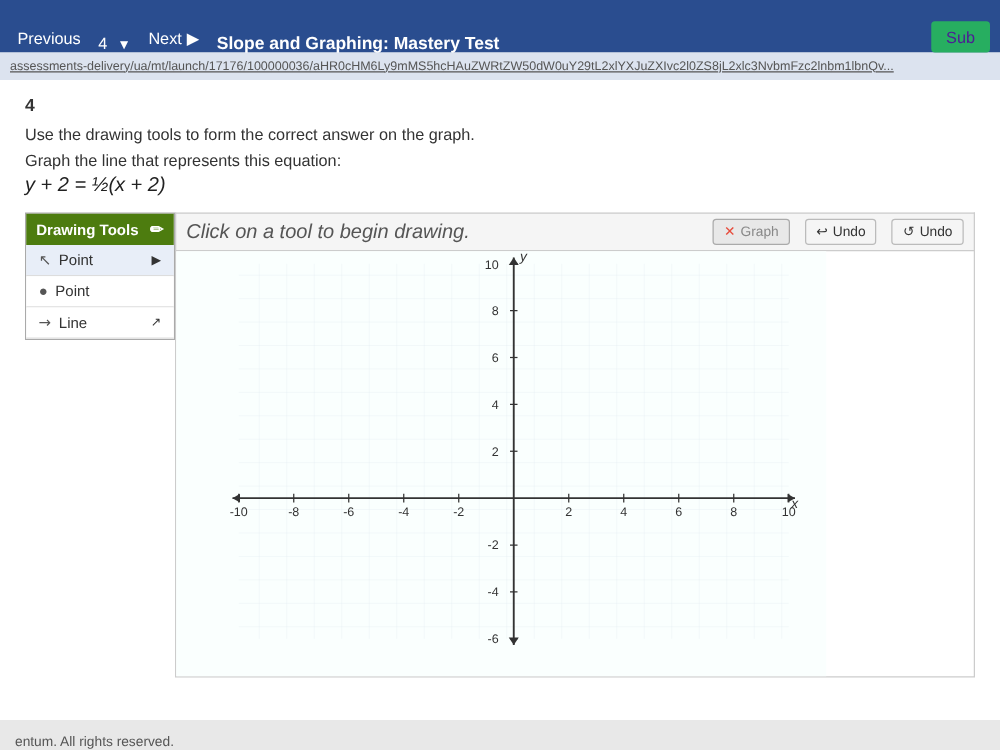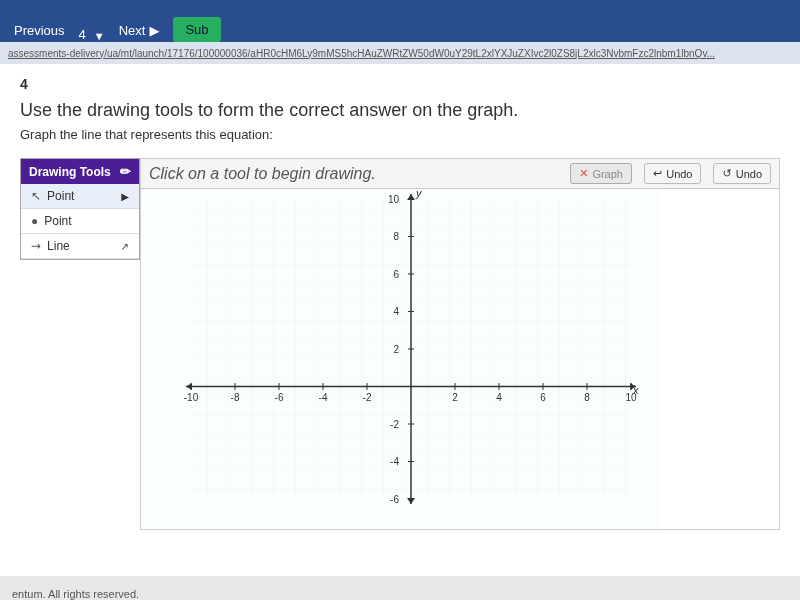--- a/index.html
+++ b/index.html
@@ -27,21 +27,21 @@
     }
     #top-nav .chevron { font-size: 11px; }
     #top-nav .page-title {
       color: white;
       font-size: 14px;
       font-weight: bold;
       flex: 1;
     }
     #top-nav .submit-btn {
       background: #27ae60;
-      color: #0f172a;
+      color: #4c1d95;
       border: none;
       padding: 5px 12px;
       border-radius: 3px;
       cursor: pointer;
       font-size: 13px;
     }
 
     
     #url-bar {
       background: #dce3ef;
@@ -65,29 +65,29 @@
     }
 
     .question-number {
       font-size: 14px;
       font-weight: bold;
       color: #333;
       margin-bottom: 8px;
     }
 
     .question-instruction {
-      font-size: 18px;
+      font-size: 13px;
       color: #333;
       margin-bottom: 6px;
     }
 
     .question-prompt {
       font-size: 13px;
       color: #333;
-      margin-bottom: 16px;
+      margin-bottom: 4px;
     }
 
     .equation {
       font-size: 16px;
       color: #222;
       margin-bottom: 12px;
       font-style: italic;
     }
 
     
@@ -97,21 +97,21 @@
       align-items: flex-start;
     }
 
     
     #drawing-tools {
       width: 120px;
       border: 1px solid #aaa;
       font-size: 12px;
     }
     #drawing-tools-header {
-      background: #4c1d95;
+      background: #4d7c0f;
       color: white;
       padding: 5px 8px;
       font-weight: bold;
       font-size: 12px;
       display: flex;
       align-items: center;
       justify-content: space-between;
     }
     .tool-item {
       padding: 5px 10px;
@@ -191,33 +191,37 @@
 <div id="top-nav">
   <button class="nav-btn">
     <span>Previous</span>
   </button>
   <span style="color:white;font-size:13px;">4</span>
   <span class="chevron" style="color:white;">▼</span>
   <button class="nav-btn">
     <span>Next</span>
     <span>▶</span>
   </button>
+  <span class="page-title">Slope and Graphing: Mastery Test</span>
   <button class="submit-btn">
     <span>Sub</span>
   </button>
 </div>
 
 <div id="url-bar">
   <span>assessments-delivery/ua/mt/launch/17176/100000036/aHR0cHM6Ly9mMS5hcHAuZWRtZW50dW0uY29tL2xlYXJuZXIvc2l0ZS8jL2xlc3NvbmFzc2lnbm1lbnQv...</span>
 </div>
 
 <div id="main-content">
   <div class="question-number">4</div>
   <p class="question-instruction">Use the drawing tools to form the correct answer on the graph.</p>
   <p class="question-prompt">Graph the line that represents this equation:</p>
+  <div class="equation">
+    <i>y</i> + 2 = ½(<i>x</i> + 2)
+  </div>
 
   <div id="graph-container">
 
     <div id="drawing-tools">
       <div id="drawing-tools-header">
         <span>Drawing Tools</span>
         <span style="font-size:13px;">✏</span>
       </div>
       <div class="tool-item active">
         <span class="tool-icon">↖</span>

